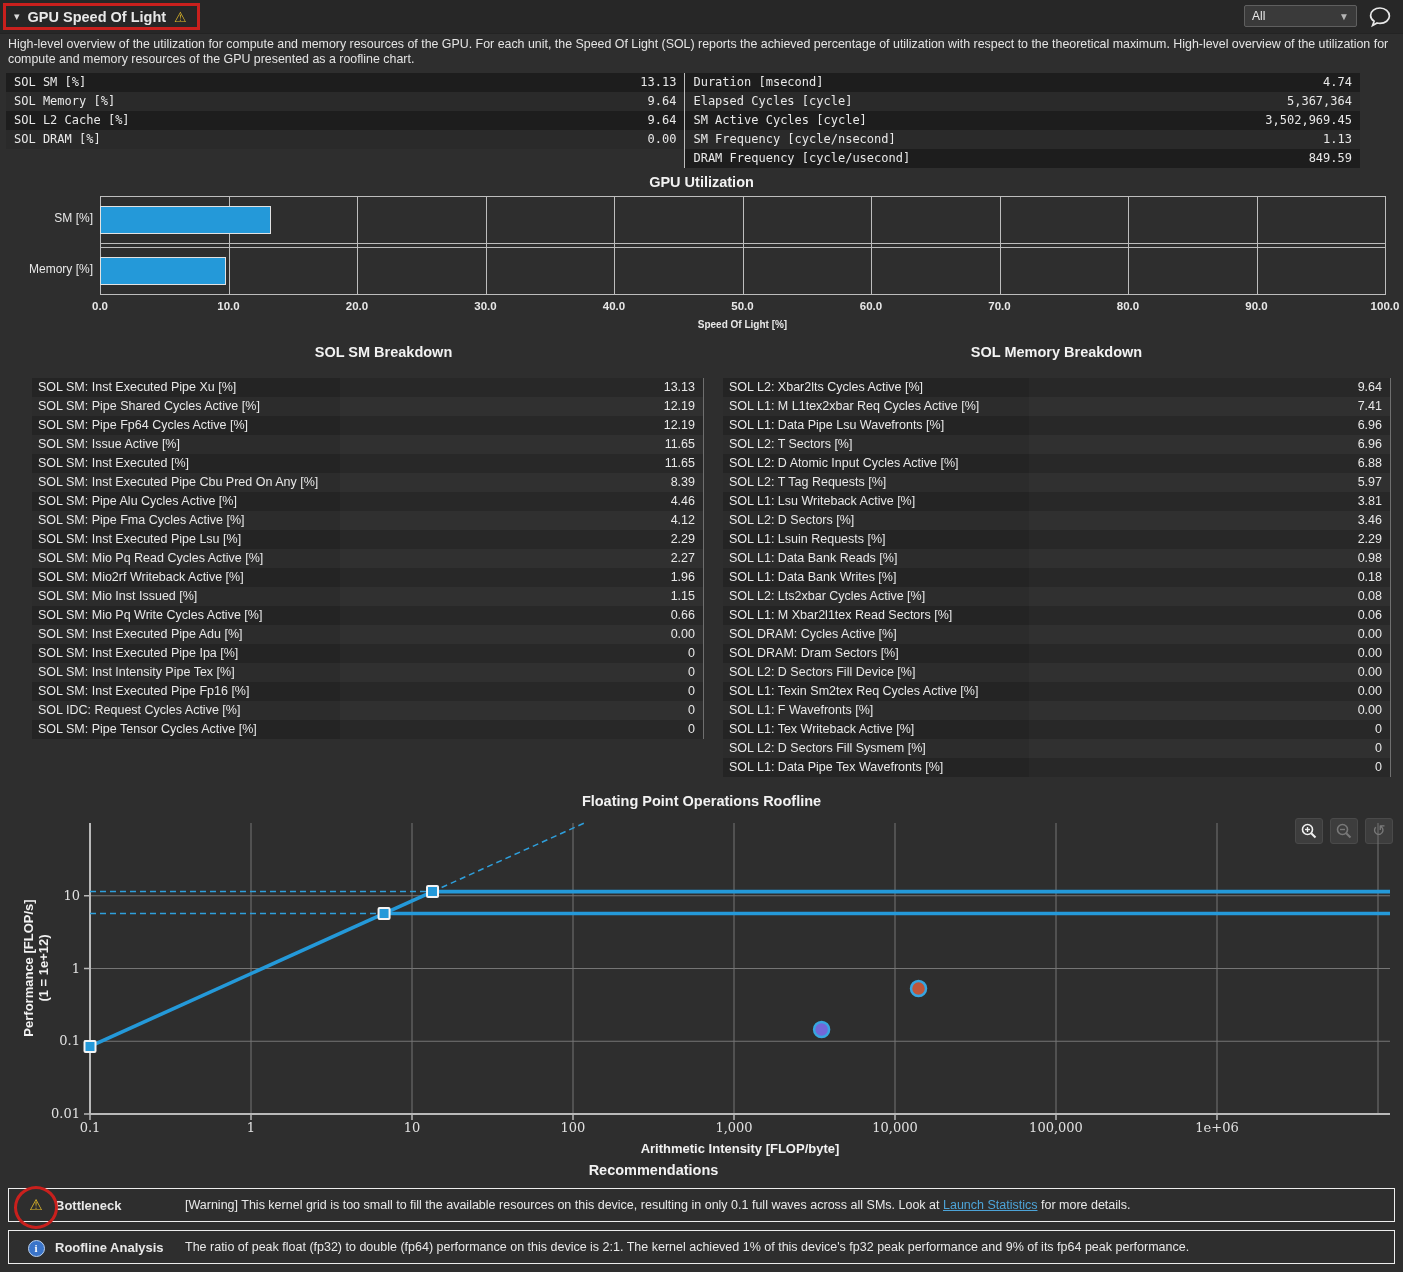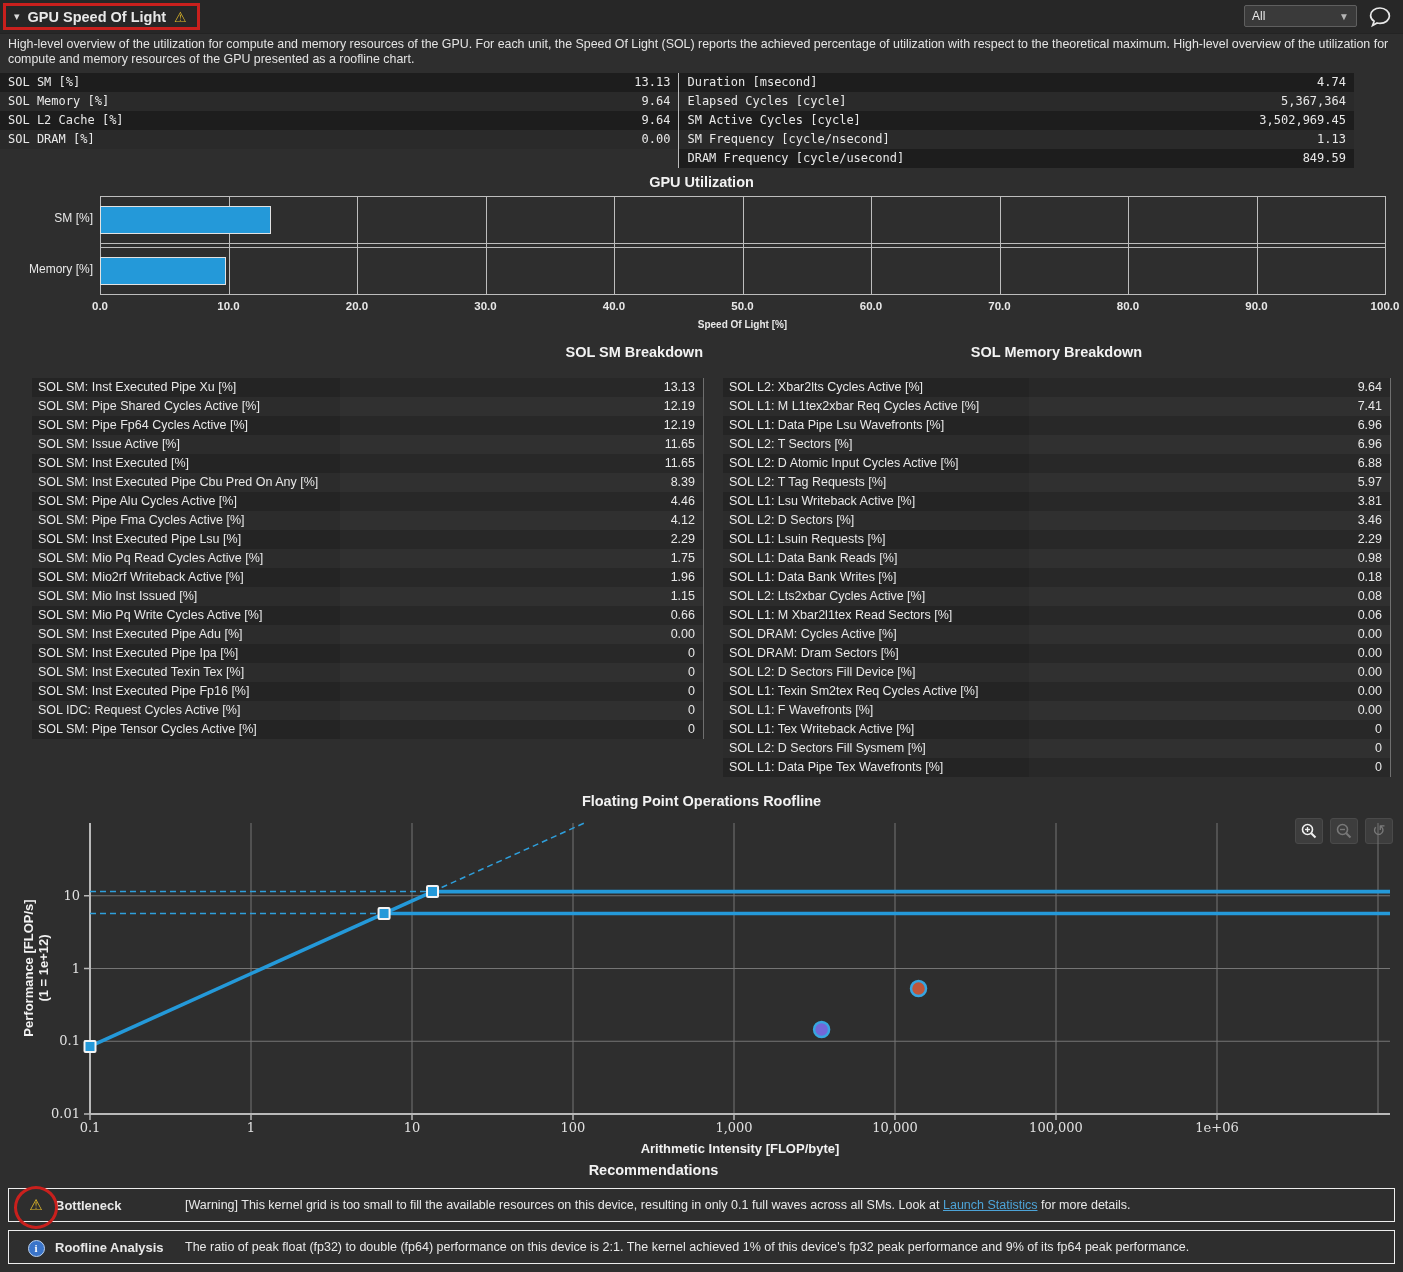--- a/index.html
+++ b/index.html
@@ -20,33 +20,33 @@
   .dd-chevron{color:#b5b5b5;font-size:10px;}
   .bubble-btn{position:absolute;right:8px;top:4px;width:30px;height:25px;display:flex;
           align-items:center;justify-content:center;}
 
   
   .description{position:absolute;left:8px;top:37px;width:1390px;font-size:12.4px;
           line-height:1.2;color:#e4e4e4;}
 
   
   .summary{position:absolute;left:0;top:73px;width:1354px;display:flex;
-          font-family:"DejaVu Sans Mono",monospace;font-size:12px;}
+          font-family:"DejaVu Sans Mono",monospace;font-size:12px;padding-left:6px;}
   .sumtable{width:703px;}
   .sumtable.right{width:699px;border-left:1px solid #bdbdbd;}
   .srow{display:flex;height:19px;line-height:19px;}
   .srow:nth-of-type(odd){background:#1d1d1d;}
   .srow:nth-of-type(even){background:#2a2a2a;}
   .slabel{padding-left:8px;flex:1;white-space:nowrap;}
   .svalue{padding-right:8px;text-align:right;white-space:nowrap;}
 
   
   .chart-title{position:absolute;text-align:center;font-weight:bold;font-size:14.5px;color:#f2f2f2;}
   .t-util{left:0;width:1403px;top:174px;}
-  .t-sm{left:32px;width:671px;top:344px;text-align:right;}
+  .t-sm{left:48px;width:671px;top:344px;}
   .t-mem{left:723px;width:667px;top:344px;}
   .t-roof{left:0;width:1403px;top:793px;}
   .t-rec{left:0;width:1307px;top:1162px;}
 
   
   #util-plot{position:absolute;left:100px;top:196px;width:1285px;height:99px;}
   .vgrid{position:absolute;top:0;bottom:0;width:1px;background:#bdbdbd;}
   .band{position:absolute;left:0;right:0;border-top:1px solid #bdbdbd;border-bottom:1px solid #bdbdbd;}
   .band0{top:0;height:46px;}
   .band1{top:51px;height:46px;}
@@ -256,21 +256,21 @@
         <span class="bvalue">4.12</span>
       </div>
 
       <div class="brow">
         <span class="blabel">SOL SM: Inst Executed Pipe Lsu [%]</span>
         <span class="bvalue">2.29</span>
       </div>
 
       <div class="brow">
         <span class="blabel">SOL SM: Mio Pq Read Cycles Active [%]</span>
-        <span class="bvalue">1.75</span>
+        <span class="bvalue">2.27</span>
       </div>
 
       <div class="brow">
         <span class="blabel">SOL SM: Mio2rf Writeback Active [%]</span>
         <span class="bvalue">1.96</span>
       </div>
 
       <div class="brow">
         <span class="blabel">SOL SM: Mio Inst Issued [%]</span>
         <span class="bvalue">1.15</span>
@@ -285,21 +285,21 @@
         <span class="blabel">SOL SM: Inst Executed Pipe Adu [%]</span>
         <span class="bvalue">0.00</span>
       </div>
 
       <div class="brow">
         <span class="blabel">SOL SM: Inst Executed Pipe Ipa [%]</span>
         <span class="bvalue">0</span>
       </div>
 
       <div class="brow">
-        <span class="blabel">SOL SM: Inst Executed Texin Tex [%]</span>
+        <span class="blabel">SOL SM: Inst Intensity Pipe Tex [%]</span>
         <span class="bvalue">0</span>
       </div>
 
       <div class="brow">
         <span class="blabel">SOL SM: Inst Executed Pipe Fp16 [%]</span>
         <span class="bvalue">0</span>
       </div>
 
       <div class="brow">
         <span class="blabel">SOL IDC: Request Cycles Active [%]</span>

